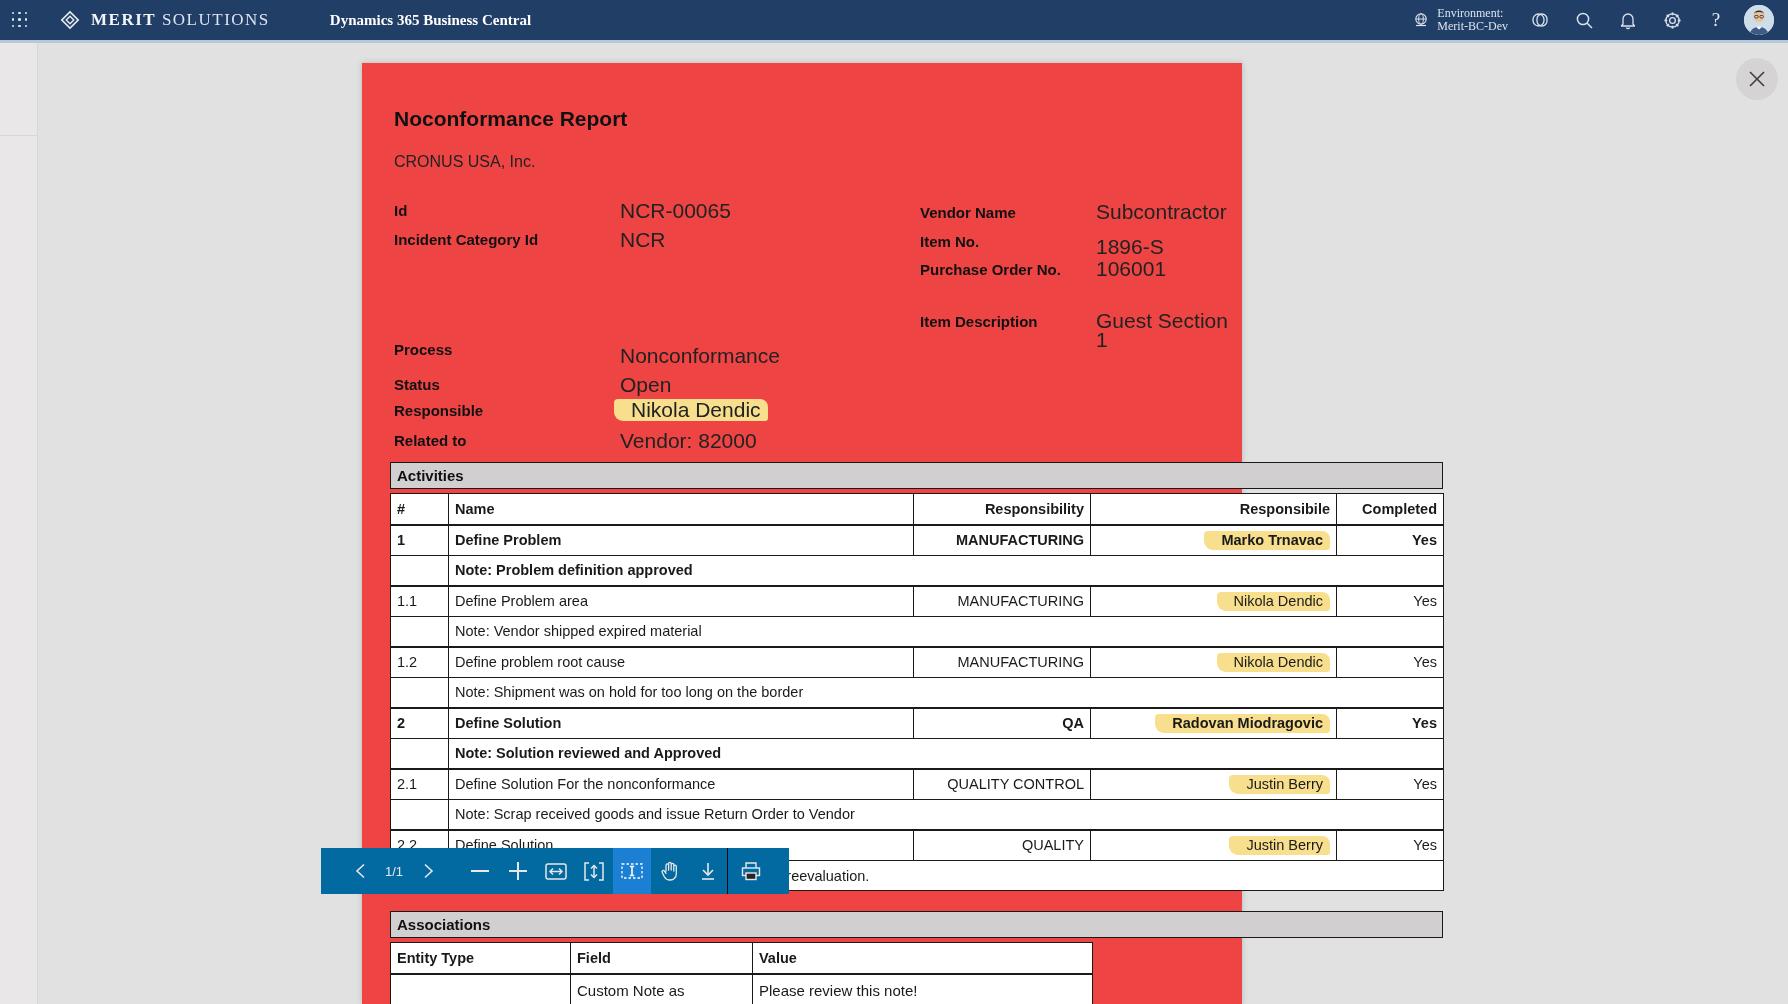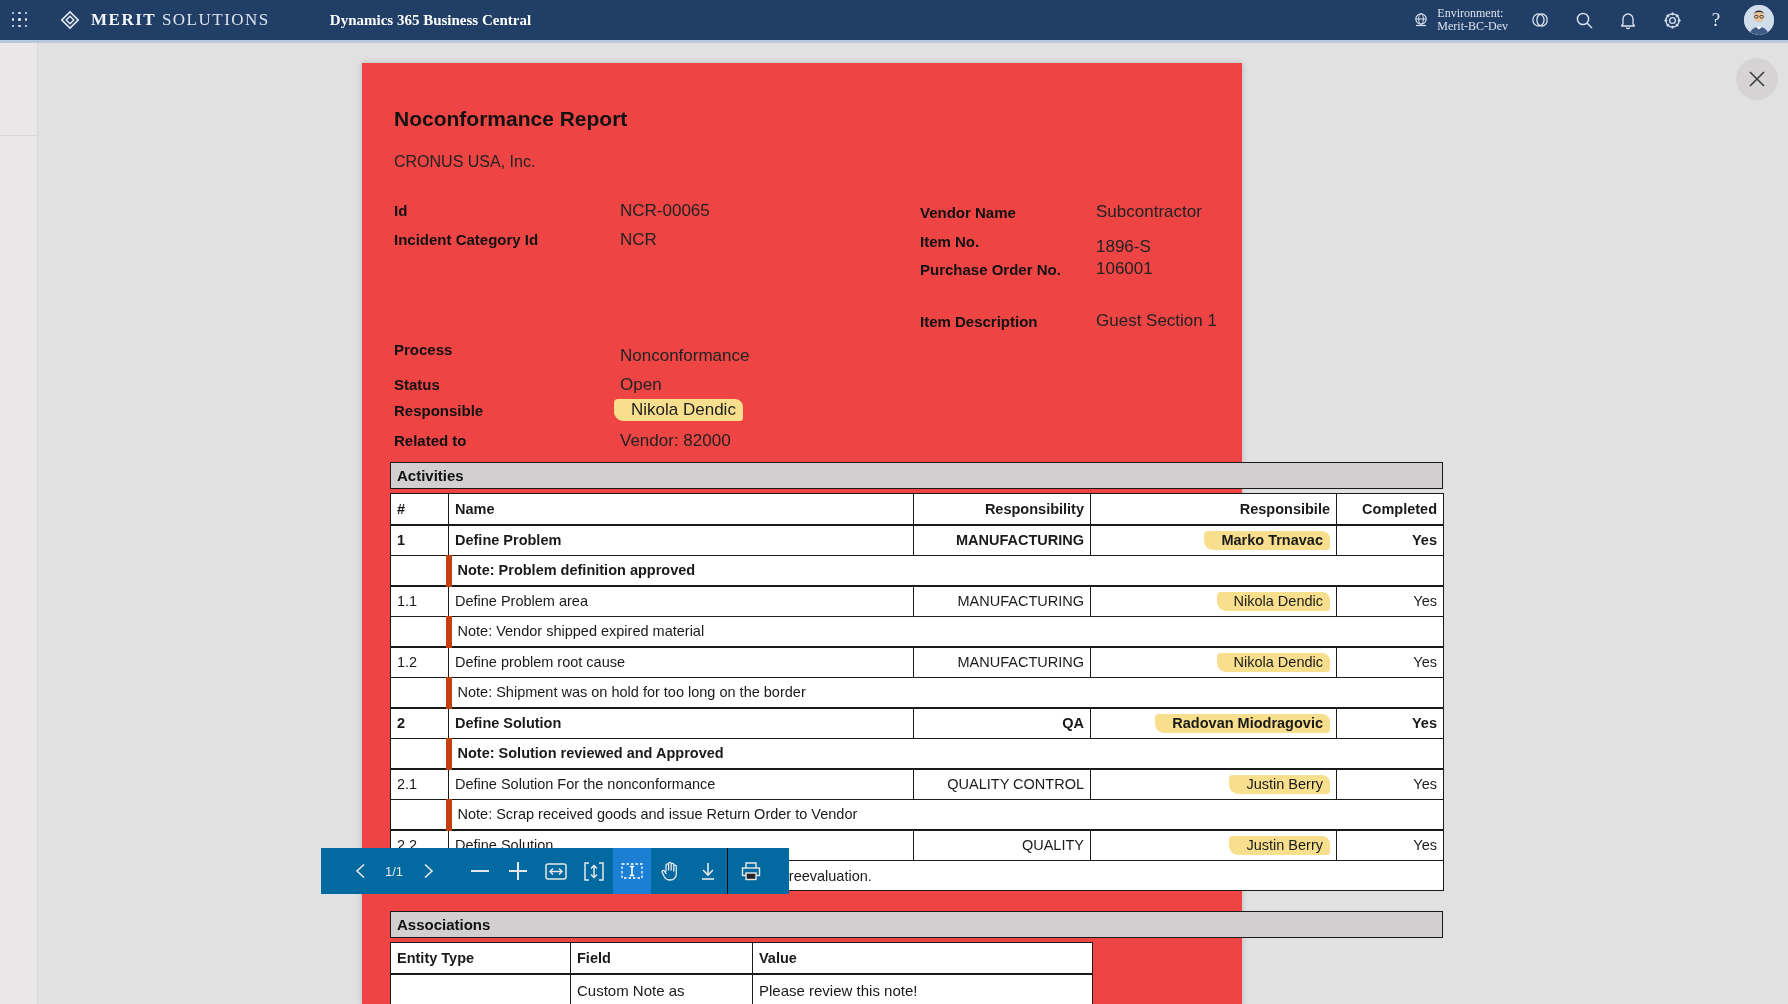--- a/index.html
+++ b/index.html
@@ -35,40 +35,40 @@
                background:#d5d3d3; display:flex; align-items:center; justify-content:center;
                cursor:pointer; z-index:60; }
 
   
   .page { position:absolute; left:362px; top:63px; width:880px; height:941px; background:#ef4444;
           box-shadow:0 0 6px rgba(0,0,0,0.18); z-index:10; }
   .doc-title { position:absolute; left:32px; top:44px; font-size:21px; font-weight:bold; color:#111; }
   .doc-company { position:absolute; left:32px; top:90px; font-size:16px; color:#222; }
 
   .fld-label { position:absolute; font-size:15px; font-weight:bold; color:#111; line-height:19px; }
-  .fld-value { position:absolute; font-size:17px; color:#222; line-height:19px; }
+  .fld-value { position:absolute; font-size:21px; color:#222; line-height:19px; }
 
   .hl { background:#f8df8d; padding:1px 7px 2px 17px; border-radius:4px 8px 3px 9px; display:inline-block; }
 
   
   .band { position:absolute; left:28px; width:1053px; height:27px; background:#d1cfcf;
           border:1px solid #1a1a1a; font-size:15px; font-weight:bold; color:#111;
           display:flex; align-items:center; padding-left:6px; }
 
   
   table.doc-table { border-collapse:collapse; position:absolute; table-layout:fixed; background:#fff; }
   .activities-table { left:28px; top:430px; width:1053px; }
   .doc-table td, .doc-table th { border:1px solid #1a1a1a; font-size:14.5px; color:#1a1a1a;
         padding:0 6px; height:31px; vertical-align:middle; overflow:hidden; white-space:nowrap; }
   .doc-table th { text-align:left; border-bottom:2px solid #1a1a1a; }
   .doc-table th.r, .doc-table td.r { text-align:right; }
   tr.num-row td { border-top:2px solid #1a1a1a; }
   tr.bold td { font-weight:bold; }
   tr.note-row td { height:30px; }
-  tr.note-row td.note-cell { border-left:6px solid #c2410c; }
+  tr.note-row td.note-cell { border-left:1px solid #c2410c; }
 
   
   .assoc-table { left:28px; top:879px; width:702px; }
   .assoc-table th { border-bottom:3px double #1a1a1a; border-bottom:2px solid #1a1a1a; }
   .assoc-table td { height:33px; font-size:15px; }
 
   
   .pdf-toolbar { position:absolute; left:321px; top:848px; width:468px; height:46px; background:#0369a1;
                  display:flex; align-items:center; z-index:30; color:#f0f0f0; }
   .pt-btn { width:38px; height:46px; display:flex; align-items:center; justify-content:center; cursor:pointer; }

